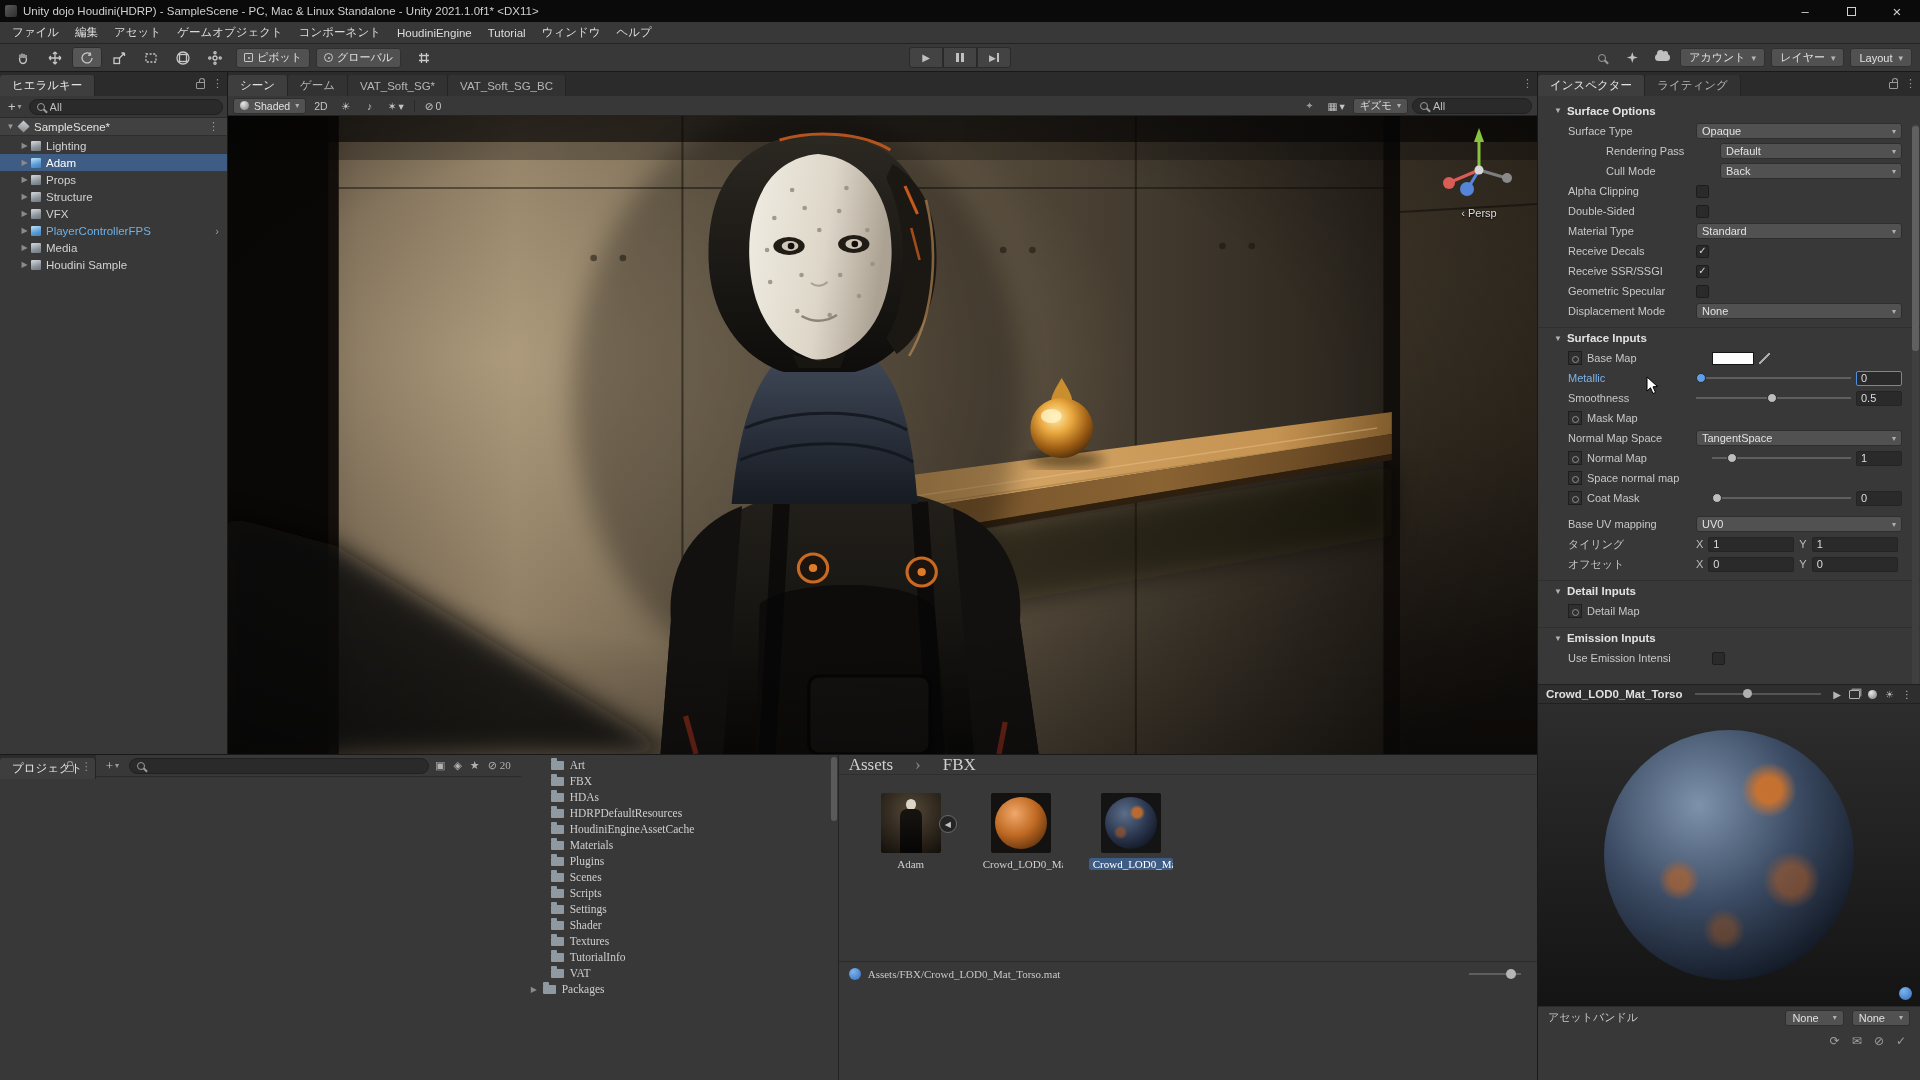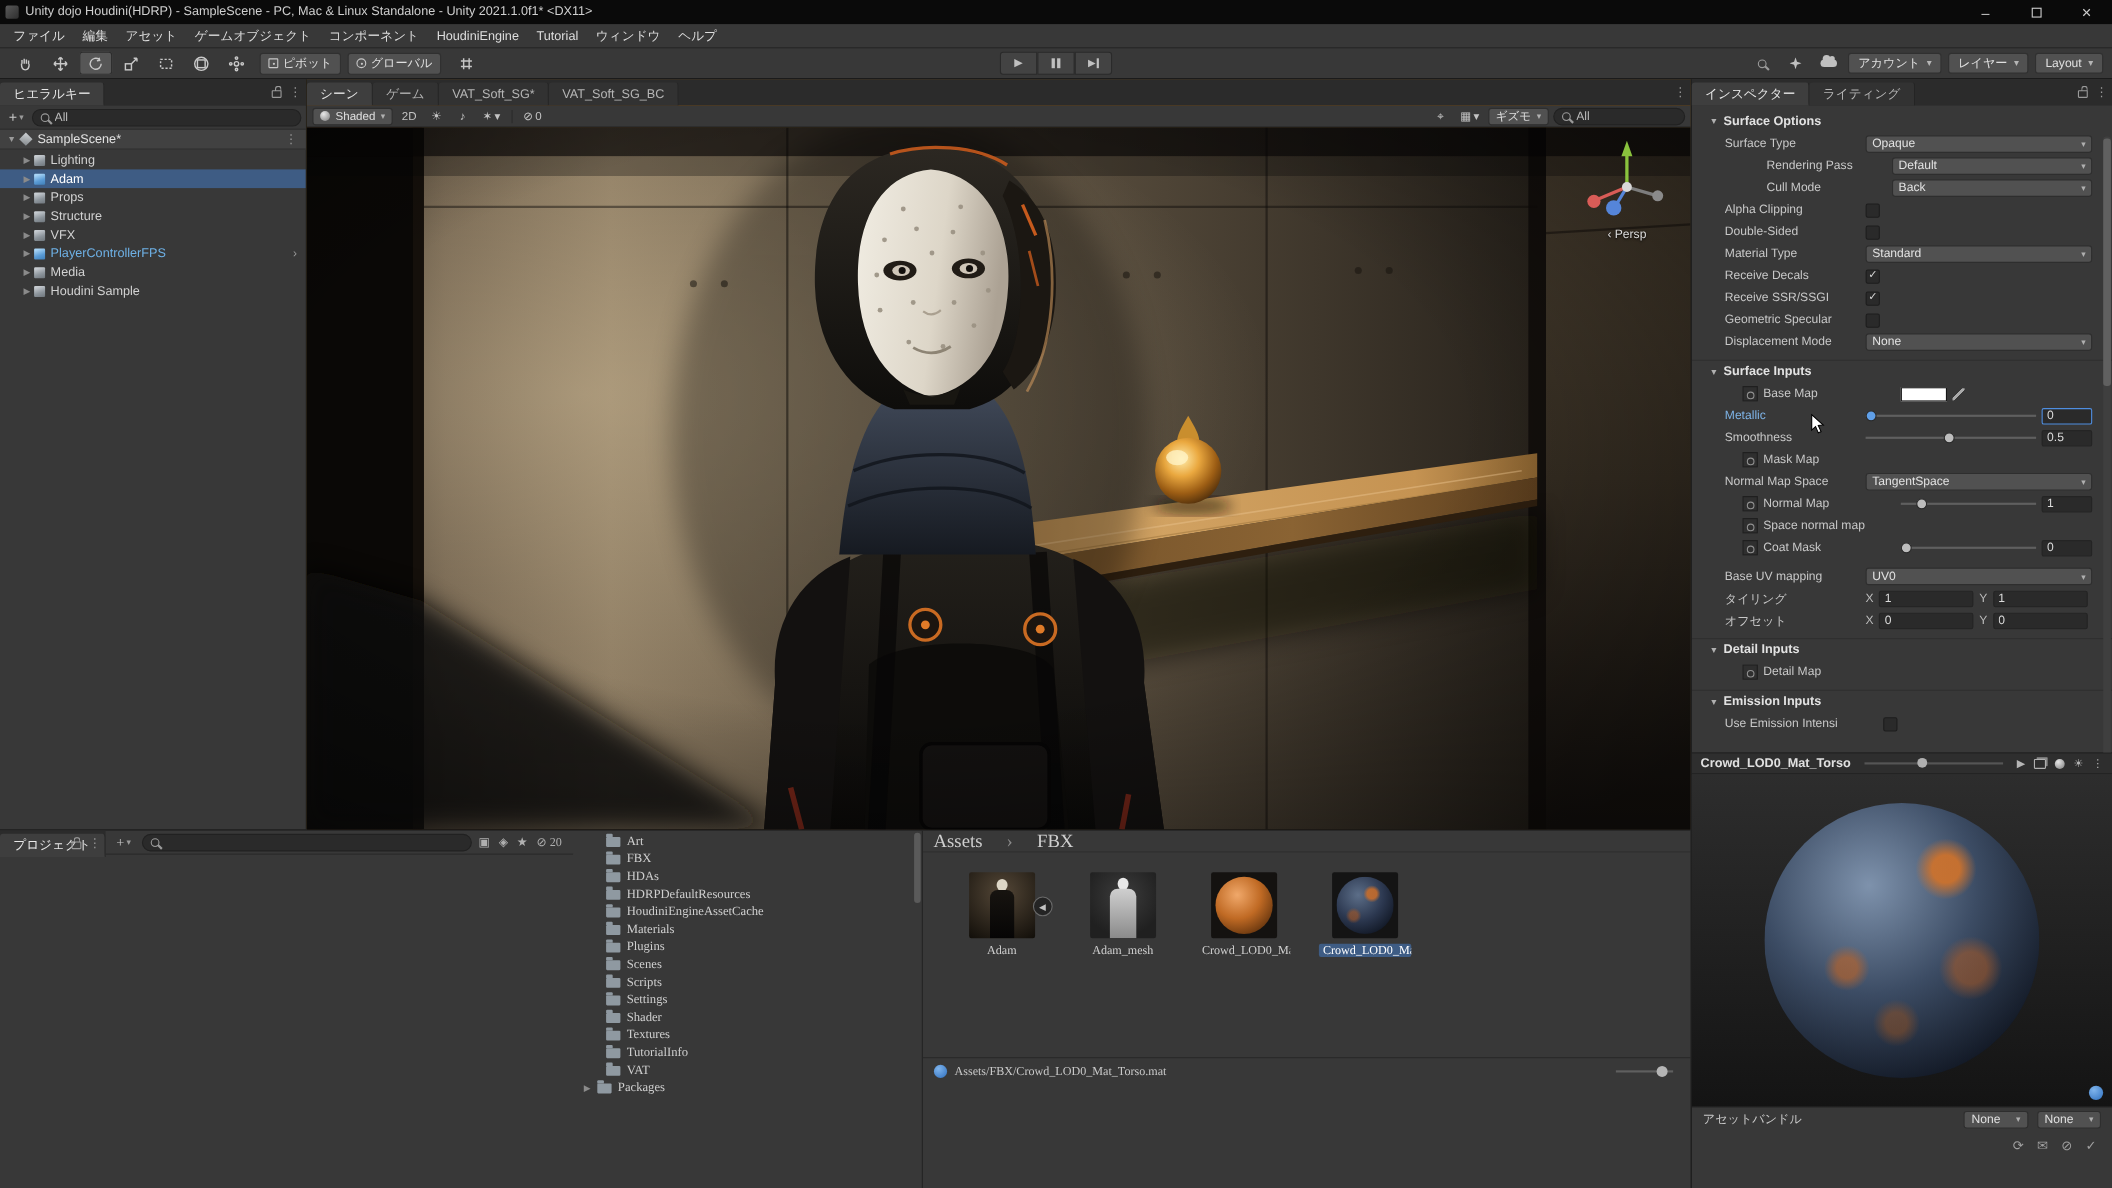--- a/index.html
+++ b/index.html
@@ -56,21 +56,21 @@
   
   .panel-tabs { height:24px; background:#2b2b2b; display:flex; align-items:flex-end; flex:none; position:relative; }
   .ptab { height:21px; padding:0 12px; display:flex; align-items:center; font-size:11.5px; color:#b5b5b5; background:#323232; border-right:1px solid #242424; border-radius:3px 3px 0 0; }
   .ptab[data-state="active"] { background:#3e3e3e; color:#e8e8e8; }
   .ptab-icons { position:absolute; right:4px; top:5px; display:flex; align-items:center; gap:7px; color:#9a9a9a; }
   .dots { font-size:11px; color:#9a9a9a; }
   .lock { width:9px; height:7px; border:1px solid #9a9a9a; border-radius:1px; position:relative; margin-top:4px; }
   .lock::before { content:""; position:absolute; top:-5px; left:1.5px; width:4px; height:4px; border:1px solid #9a9a9a; border-bottom:none; border-radius:3px 3px 0 0; }
 
   
-  .hierarchy { width:279px; flex:none; background:#383838; border-right:1px solid #191919; display:flex; flex-direction:column; }
+  .hierarchy { width:228px; flex:none; background:#383838; border-right:1px solid #191919; display:flex; flex-direction:column; }
   .hier-toolbar { height:22px; display:flex; align-items:center; padding:0 4px; gap:3px; background:#383838; border-bottom:1px solid #2a2a2a; flex:none; }
   .plus-btn { display:flex; align-items:center; gap:2px; color:#c8c8c8; font-size:13px; padding:0 4px; }
   .plus-btn .car { font-size:8px; color:#9a9a9a; }
   .search-field { flex:1; height:16px; background:#2a2a2a; border:1px solid #212121; border-radius:8px; display:flex; align-items:center; gap:5px; padding:0 7px; }
   .search-field input { background:transparent; border:none; outline:none; color:#bdbdbd; font-size:11px; width:100%; font-family:inherit; }
   .scene-row { height:18px; background:#414141; display:flex; align-items:center; padding:0 4px; color:#e2e2e2; font-size:11.5px; border-bottom:1px solid #2e2e2e; flex:none; }
   .scene-row .exp { width:13px; font-size:8px; color:#9a9a9a; text-align:center; }
   .sceni { width:11px; height:11px; margin:0 5px 0 1px; background:linear-gradient(145deg,#cfd3d6,#84898d); transform:rotate(45deg) scale(.78); }
   .scene-row .dots { margin-left:auto; margin-right:4px; }
   .tree { flex:1; overflow:hidden; padding-top:1px; }
@@ -143,21 +143,21 @@
   .insp-content { height:588px; flex:none; padding-top:4px; position:relative; overflow:hidden; }
   .sec { height:21px; display:flex; align-items:center; gap:5px; padding-left:16px; border-top:1px solid #2f2f2f; }
   .sec:first-child { border-top:none; }
   .sec .fold { font-size:8px; color:#b0b0b0; }
   .sec-t { font-size:11.5px; font-weight:bold; color:#e2e2e2; }
   .irow { height:20px; display:flex; align-items:center; padding:0 18px 0 30px; font-size:11px; color:#c8c8c8; }
   .irow.ind { padding-left:68px; }
   .ilab { width:128px; flex:none; overflow:hidden; white-space:nowrap; }
   .irow.ind .ilab { width:114px; }
   .ilab.hl { color:#7eb3e6; }
-  .texlab { display:flex; align-items:center; gap:5px; width:144px; flex:none; overflow:hidden; white-space: nowrap; margin-left: 16px; }
+  .texlab { display:flex; align-items:center; gap:5px; width:144px; flex:none; overflow:hidden; white-space: nowrap; }
   .texslot { width:14px; height:14px; background:#2f2f2f; border:1px solid #1e1e1e; position:relative; flex:none; }
   .texslot::after { content:""; position:absolute; right:2px; top:4px; width:5px; height:5px; border:1px solid #8f8f8f; border-radius:50%; }
   .ictl { flex:1; display:flex; align-items:center; gap:5px; min-width:0; }
   .dd { flex:1; height:16px; background:#515151; border:1px solid #2e2e2e; border-radius:3px; display:flex; align-items:center; padding:0 5px; color:#e2e2e2; min-width:0; }
   .dd .car { margin-left:auto; font-size:8px; color:#b0b0b0; }
   .cbx { width:13px; height:13px; background:#2a2a2a; border:1px solid #1d1d1d; border-radius:2px; display:flex; align-items:center; justify-content:center; color:#d8d8d8; font-size:10px; line-height:1; flex:none; }
   .sl { flex:1; height:2px; background:#5f5f5f; position:relative; }
   .sl .kn { position:absolute; top:-4px; width:10px; height:10px; border-radius:50%; background:#bdbdbd; border:1px solid #2a2a2a; }
   .sl .kn.acc { background:#5f9fe8; }
   .nf { width:46px; height:15px; background:#2a2a2a; border:1px solid #242424; border-radius:2px; color:#dcdcdc; font-size:11px; padding:0 4px; font-family:inherit; outline:none; flex:none; }
@@ -778,24 +778,20 @@
               <span>FBX</span>
             </div>
             <div class="grid">
               <div style="display:flex;gap:26px;">
 
                   <div class="gitem">
                     <div class="thumb" data-thumb="adam-dark"></div>
                     <div class="glabel" data-state="">Adam</div>
                   </div>
 
-                  <div class="gitem">
-                    <div class="thumb" data-thumb="adam-mesh"></div>
-                    <div class="glabel" data-state="">Adam_mesh</div>
-                  </div>
 
                   <div class="gitem">
                     <div class="thumb" data-thumb="sphere-orange"></div>
                     <div class="glabel" data-state="">Crowd_LOD0_Ma…</div>
                   </div>
 
                   <div class="gitem">
                     <div class="thumb" data-thumb="sphere-dark"></div>
                     <div class="glabel" data-state="selected">Crowd_LOD0_Ma…</div>
                   </div>

